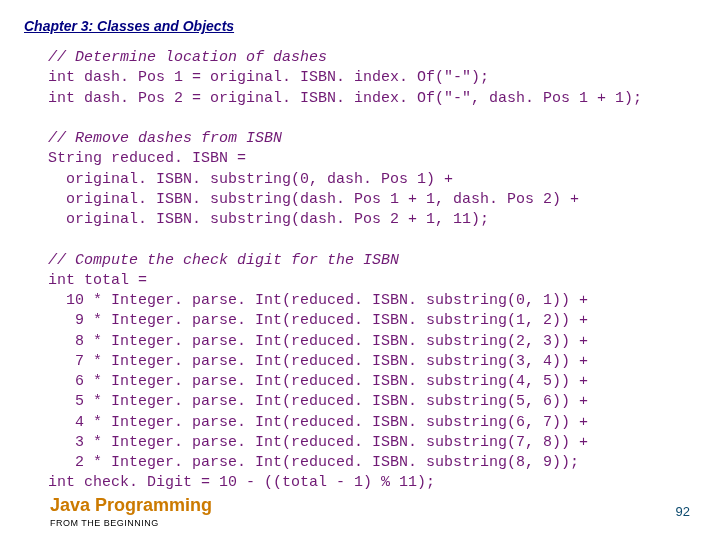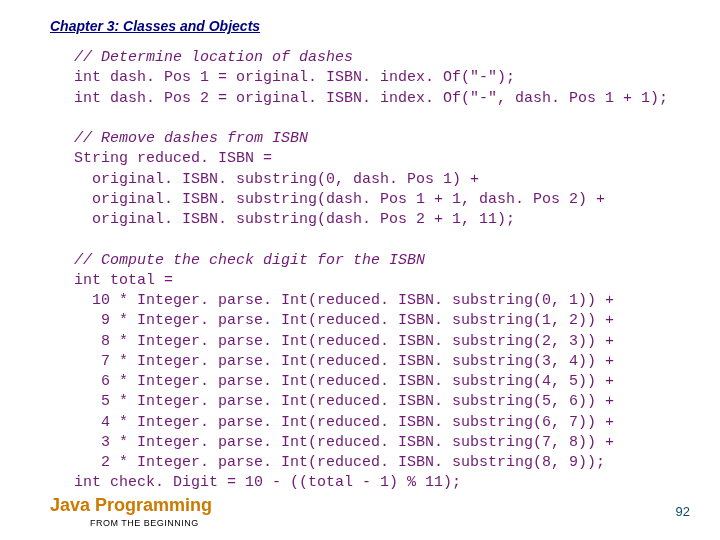--- a/index.html
+++ b/index.html
@@ -1,23 +1,23 @@
 <!DOCTYPE html>
 <html><head>
 <meta charset="utf-8">
 <style>
   * { margin: 0; padding: 0; box-sizing: border-box; }
   html, body { width: 720px; height: 540px; background: #fff; font-family: Arial, sans-serif; }
-  .page { width: 720px; height: 540px; padding: 18px 30px 10px 50px; position: relative; }
+  .page { width: 720px; height: 540px; padding: 18px 30px 10px 24px; position: relative; }
   .chapter { color: #000080; font-style: italic; font-weight: bold; font-size: 14px; text-decoration: underline; margin-bottom: 14px; }
   .code { font-family: "Courier New", monospace; font-size: 15px; line-height: 1.35; white-space: pre; color: #701a75; margin-left: 24px; }
   .code .comment { font-style: italic; }
   .footer { position: absolute; bottom: 12px; left: 50px; right: 30px; display: flex; align-items: center; justify-content: space-between; }
   .brand { color: #cc7a00; font-weight: bold; font-size: 18px; }
-  .brand-sub { color: #000; font-size: 9px; letter-spacing: 0.5px; font-weight: normal; margin-top: 2px; margin-left: 40px; }
+  .brand-sub { color: #000; font-size: 9px; letter-spacing: 0.5px; font-weight: normal; margin-top: 2px; }
   .pagenum { font-size: 13px; color: #0c4a6e; align-self: center; }
   .copy { color: #000080; font-size: 11px; text-align: left; line-height: 1.3; }
 </style>
 </head>
 <body>
 
 <div class="page">
   <div class="chapter">Chapter 3: Classes and Objects</div>
 
   <div class="code"><span class="comment">// Determine location of dashes</span>

